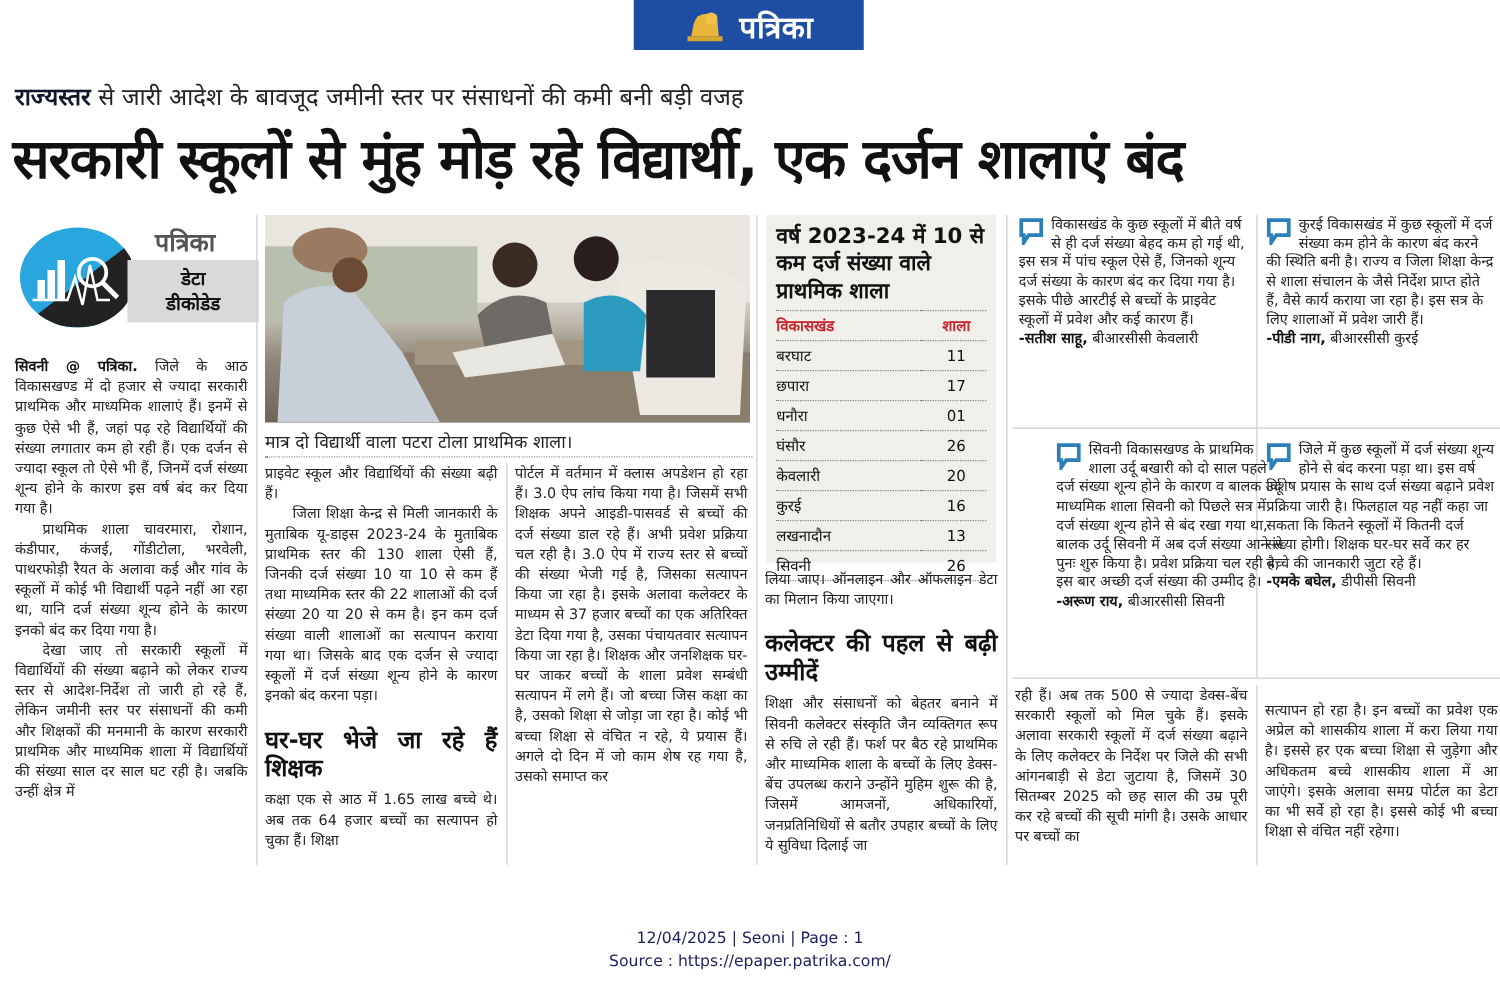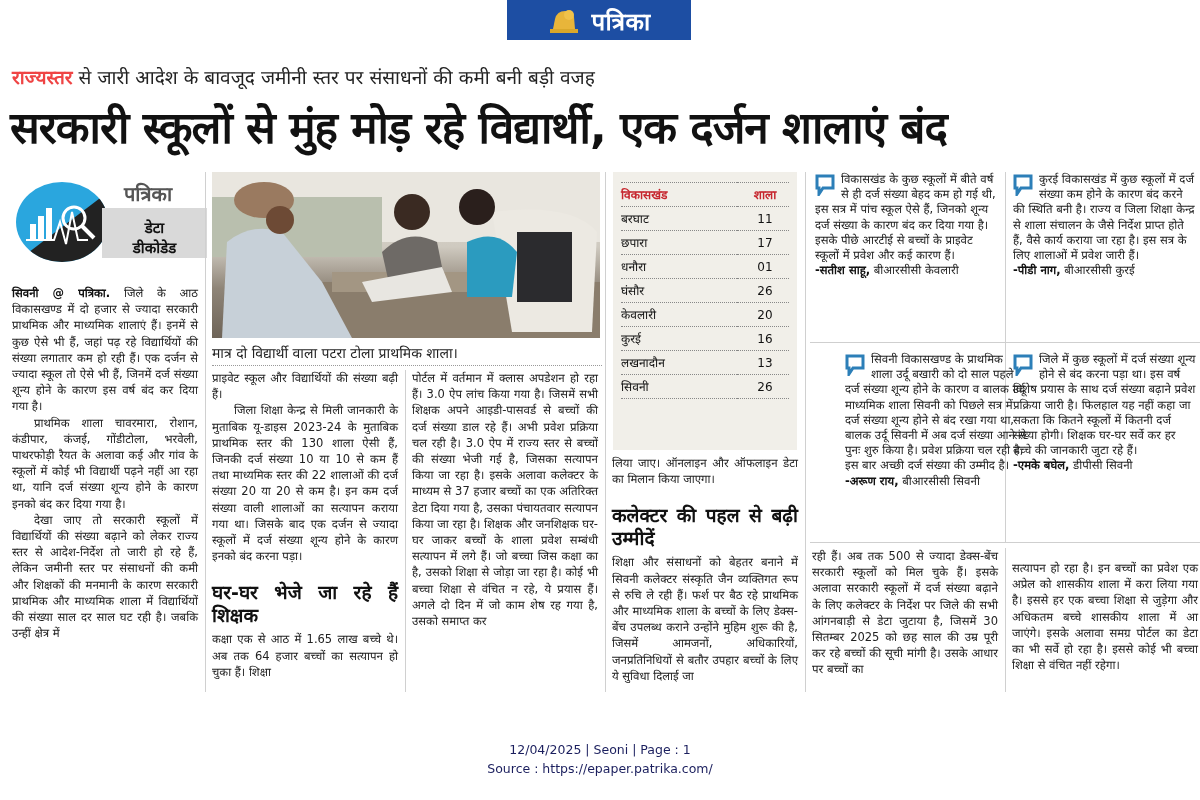--- a/index.html
+++ b/index.html
@@ -5,31 +5,31 @@
   * { box-sizing: border-box; margin: 0; padding: 0; }
   html, body { width: 1200px; height: 800px; background: #ffffff; overflow: hidden; }
   body { font-family: "DejaVu Sans", "Liberation Sans", sans-serif; color: #1a1a1a; position: relative; }
 
   .masthead { position: absolute; left: 507px; top: 0; width: 184px; height: 40px; background: #1d4ea3; display: flex; align-items: center; justify-content: center; gap: 10px; }
   .masthead .lion { width: 34px; height: 30px; position: relative; }
   .masthead .lion svg { width: 34px; height: 30px; }
   .masthead .brand { color: #fff; font-weight: bold; font-size: 24px; letter-spacing: 0.5px; }
 
   .kicker { position: absolute; left: 12px; top: 64px; font-size: 19px; white-space: nowrap; color: #222; }
-  .kicker .accent { color: #ef4444; font-weight: bold; }
+  .kicker .accent { color: #0f172a; font-weight: bold; }
 
   .headline { position: absolute; left: 10px; top: 100px; width: 1190px; font-size: 44px; font-weight: bold; white-space: nowrap; letter-spacing: -1px; color: #111; line-height: 56px; }
 
   
   .col1 { position: absolute; left: 12px; top: 170px; width: 186px; }
   .logo-block { position: relative; height: 115px; }
   .logo-circle { position: absolute; left: 4px; top: 12px; width: 92px; height: 80px; border-radius: 50%; background: #2aa6de; overflow: hidden; }
   .logo-circle svg { width: 92px; height: 80px; }
   .logo-title { position: absolute; left: 112px; top: 10px; font-size: 20px; font-weight: bold; color: #555; }
-  .logo-box { position: absolute; left: 90px; top: 38px; width: 105px; height: 50px; background: #d9d9d9; font-size: 15px; font-weight: bold; color: #111; display: flex; flex-direction: column; align-items: center; justify-content: flex-end; line-height: 20px; }
+  .logo-box { position: absolute; left: 90px; top: 38px; width: 105px; height: 50px; background: #d9d9d9; font-size: 15px; font-weight: bold; color: #111; display: flex; flex-direction: column; align-items: center; justify-content: center; line-height: 20px; }
   .body-text { font-size: 11.5px; line-height: 16.2px; text-align: justify; color: #222; font-family: "DejaVu Sans", sans-serif; }
   .body-text p { text-indent: 0; }
   .body-text p.indent { text-indent: 22px; }
   .byline { font-weight: bold; color: #111; }
 
   .vrule { position: absolute; width: 1px; background: #d0d0d0; }
   .hrule { position: absolute; height: 1px; background: #cfcfcf; }
 
   
   .photo { position: absolute; left: 212px; top: 172px; width: 388px; height: 166px; background: linear-gradient(180deg, #e6e3dc 0%, #cfcac0 45%, #8f8578 70%, #6e6458 100%); overflow: hidden; }
@@ -139,20 +139,21 @@
 
 <div class="vrule" style="left:405px; top:370px; height:322px;"></div>
 
 <div class="col3 body-text">
   <p>पोर्टल में वर्तमान में क्लास अपडेशन हो रहा हैं। 3.0 ऐप लांच किया गया है। जिसमें सभी शिक्षक अपने आइडी-पासवर्ड से बच्चों की दर्ज संख्या डाल रहे हैं। अभी प्रवेश प्रक्रिया चल रही है। 3.0 ऐप में राज्य स्तर से बच्चों की संख्या भेजी गई है, जिसका सत्यापन किया जा रहा है। इसके अलावा कलेक्टर के माध्यम से 37 हजार बच्चों का एक अतिरिक्त डेटा दिया गया है, उसका पंचायतवार सत्यापन किया जा रहा है। शिक्षक और जनशिक्षक घर-घर जाकर बच्चों के शाला प्रवेश सम्बंधी सत्यापन में लगे हैं। जो बच्चा जिस कक्षा का है, उसको शिक्षा से जोड़ा जा रहा है। कोई भी बच्चा शिक्षा से वंचित न रहे, ये प्रयास हैं। अगले दो दिन में जो काम शेष रह गया है, उसको समाप्त कर</p>
 </div>
 
 <div class="vrule" style="left:605px; top:172px; height:520px;"></div>
 
 <div class="tablebox">
+  <div class="ttitle">वर्ष 2023-24 में 10 से कम दर्ज संख्या वाले प्राथमिक शाला</div>
   <table>
     <thead>
       <tr>
         <th>विकासखंड</th>
         <th class="num">शाला</th>
       </tr>
     </thead>
     <tbody>
       <tr>
           <td class="name">बरघाट</td>

